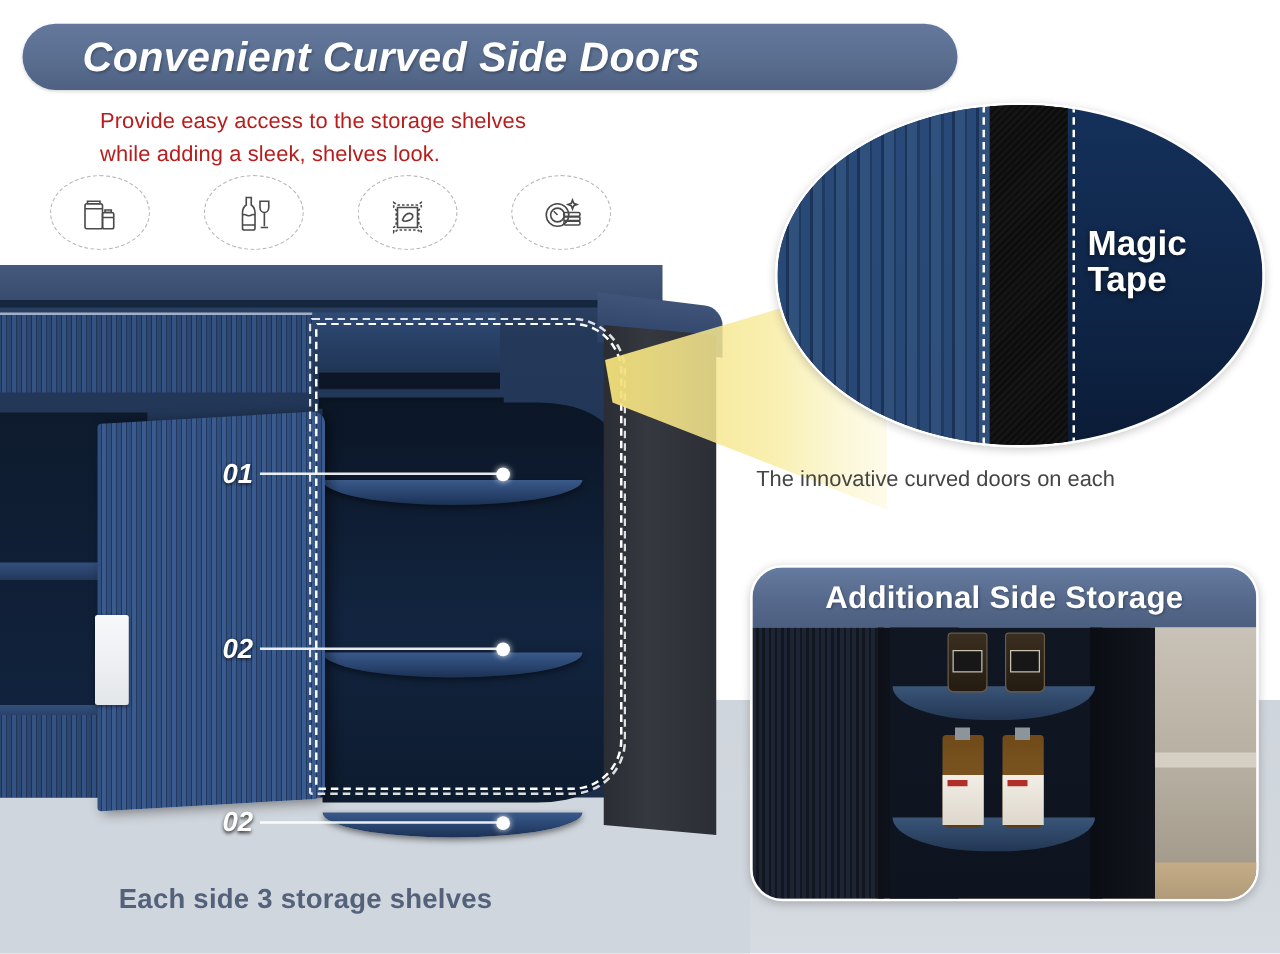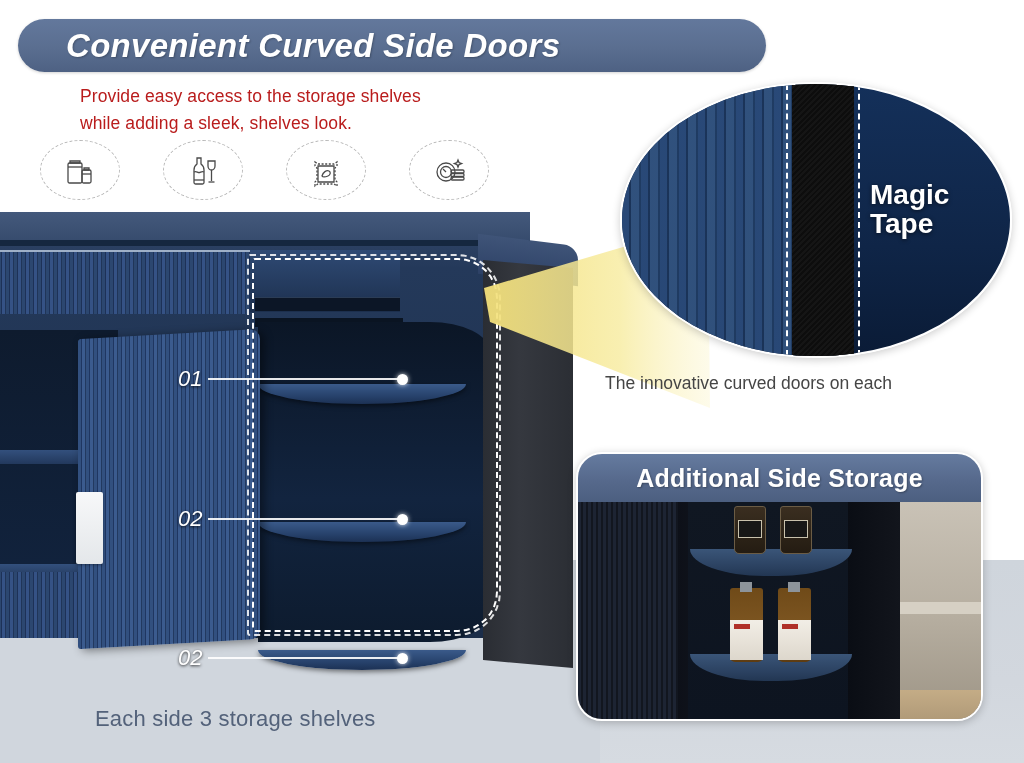--- a/index.html
+++ b/index.html
@@ -243,21 +243,21 @@
   
   .callout {
     position: absolute;
     display: flex;
     align-items: center;
     pointer-events: none;
   }
   .callout .num {
     color: #ffffff;
     font-size: 22px;
-    font-weight: normal;
+    font-weight: bold;
     font-style: italic;
     text-shadow: 0 1px 3px rgba(0,0,0,.8);
     margin-right: 6px;
   }
   .callout .line {
     height: 1.6px;
     background: rgba(255,255,255,.9);
   }
   .callout .dot {
     width: 11px; height: 11px;
@@ -265,21 +265,21 @@
     background: #ffffff;
     box-shadow: 0 0 5px rgba(255,255,255,.9);
     margin-left: -3px;
   }
 
   .bottom-caption {
     position: absolute;
     left: 95px; top: 706px;
     color: #53627a;
     font-size: 22px;
-    font-weight: normal;
+    font-weight: bold;
     letter-spacing: .2px;
   }
 
   
   .beam {
     position: absolute;
     left: 470px; top: 230px;
     width: 240px; height: 180px;
     pointer-events: none;
   }
@@ -338,21 +338,21 @@
     width: 400px;
     text-align: left;
     color: #454545;
     font-size: 17.5px;
     line-height: 25px;
   }
 
   
   .storage-panel {
     position: absolute;
-    left: 576px; top: 452px;
+    left: 600px; top: 452px;
     width: 403px; height: 265px;
     border-radius: 26px;
     border: 2.5px solid #ffffff;
     box-shadow: 0 2px 8px rgba(0,0,0,.22);
     overflow: hidden;
     background: #e5e5e5;
   }
   .storage-header {
     position: absolute;
     left: 0; top: 0;

